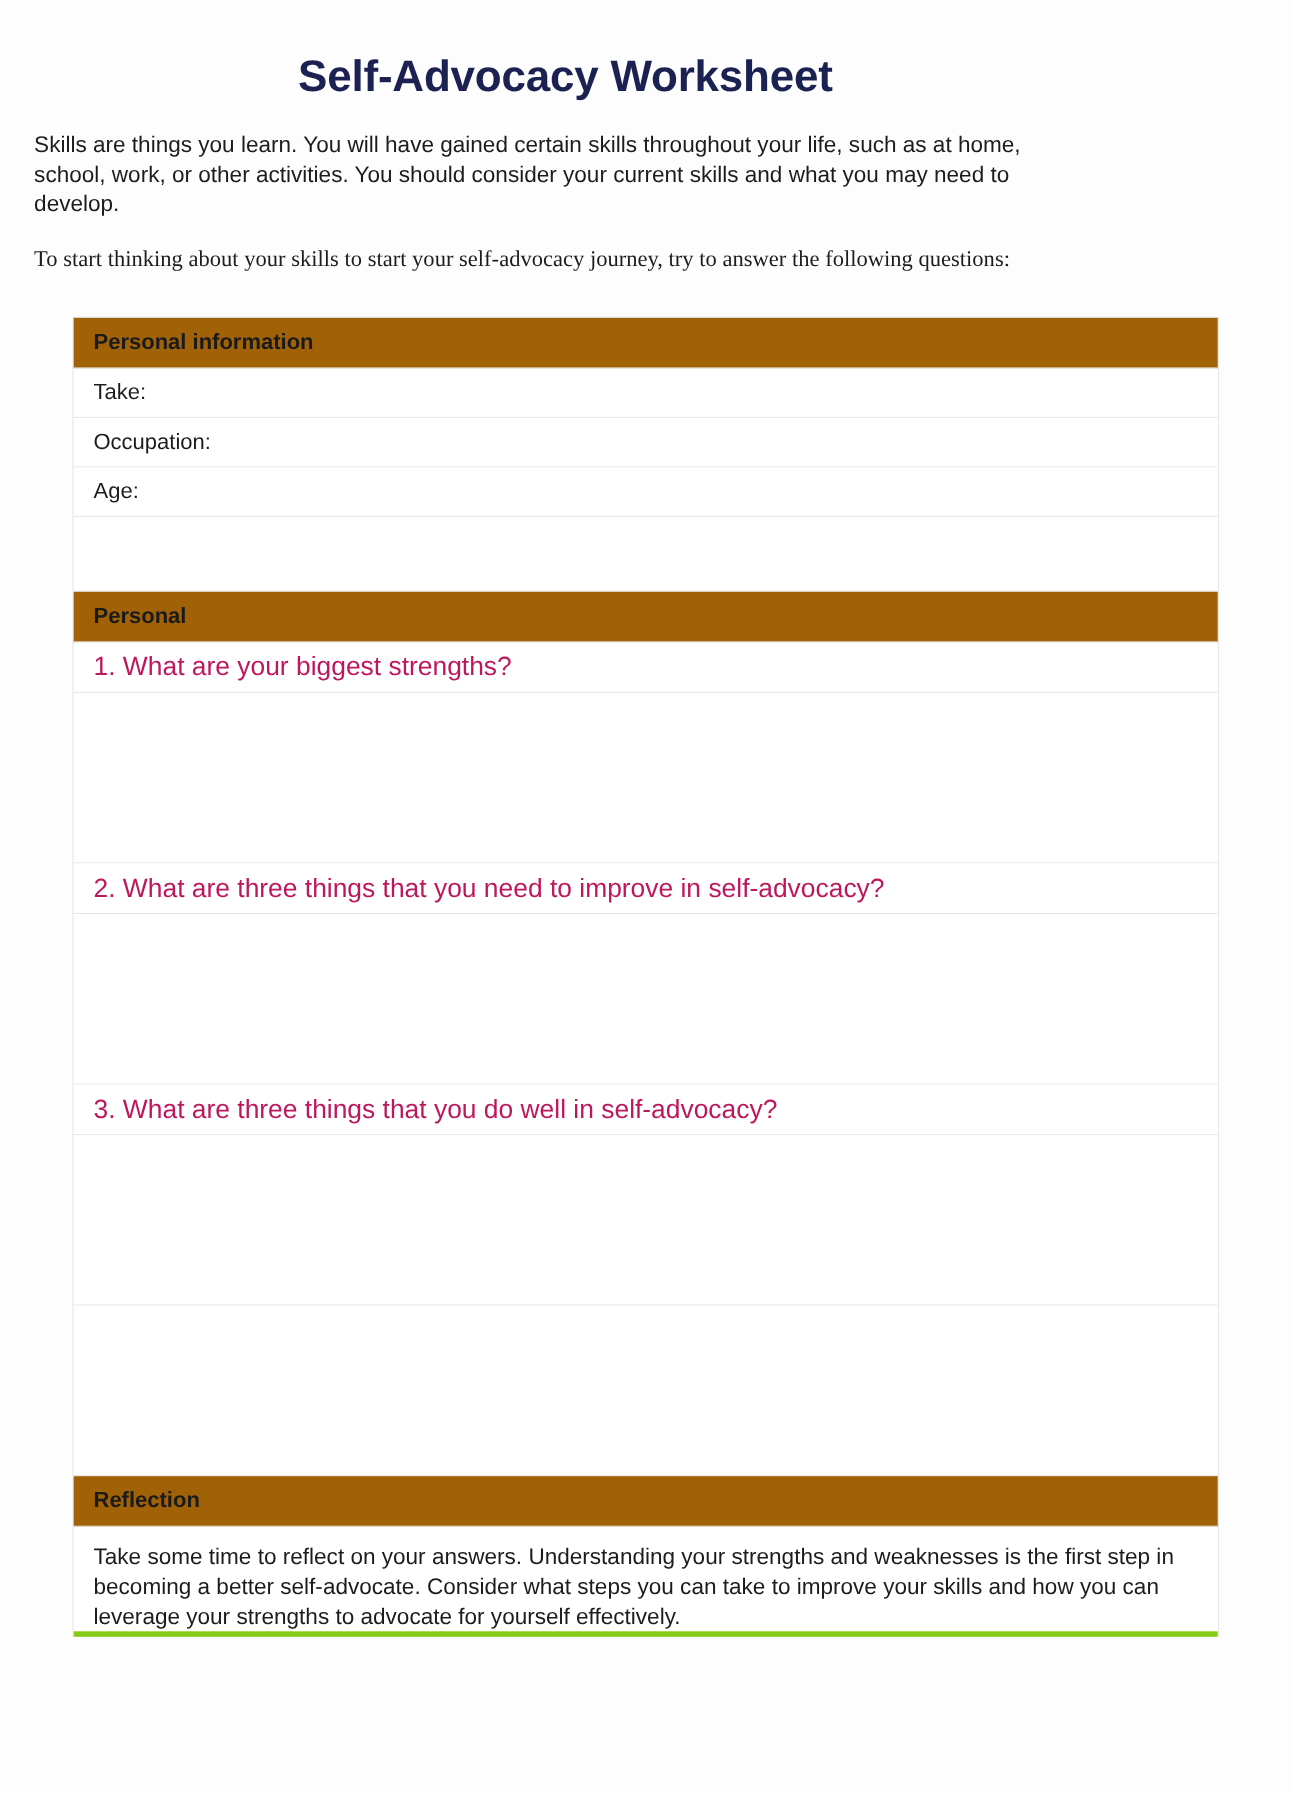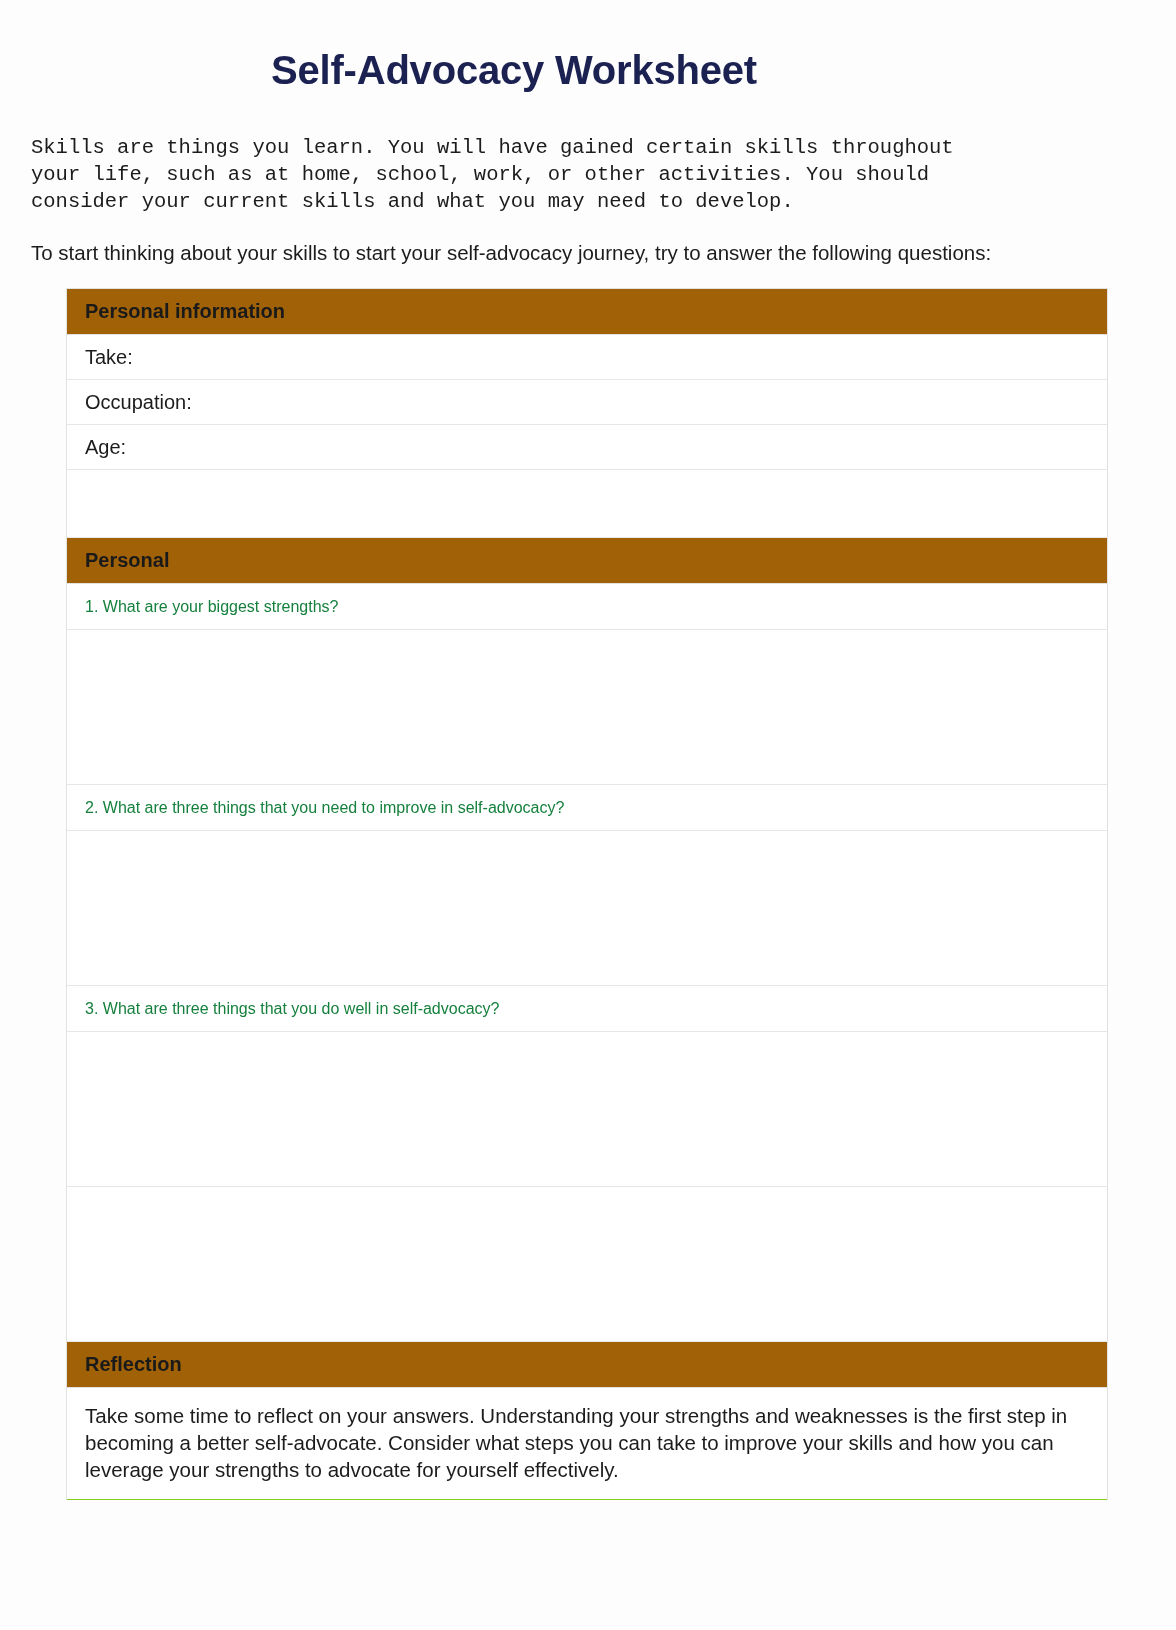--- a/index.html
+++ b/index.html
@@ -41,25 +41,25 @@
     padding-left: 0px;
   }
 
   .intro-p {
     font-size: 20.5px;
     line-height: 1.32;
     color: #1c1c1c;
     margin: 0;
   }
   .intro-p.first {
-    margin-top: 40px;
-    font-family: Liberation Mono, monospace;
+    margin-top: 24px;
   }
   .intro-p.second {
     margin-top: 24px;
+    font-family: Liberation Serif, serif;
   }
 
   .sheet {
     position: absolute;
     left: 66px;
     top: 288px;
     width: 1042px;
     border: 1px solid #e2e2e2;
     border-bottom: none;
     box-sizing: border-box;
@@ -91,36 +91,35 @@
   }
   .row.field .field-label {
     font-size: 20px;
     color: #1c1c1c;
   }
 
   .row.question {
     height: 46px;
   }
   .row.question .question-label {
-    font-size: 16px;
-    color: #15803d;
+    font-size: 24px;
+    color: #be185d;
   }
 
   .row.answer {
     background: #ffffff;
   }
   .row.answer.small { height: 68px; }
   .row.answer.tall2 { height: 155px; }
 
   .row.reflection-body {
     height: auto;
     align-items: flex-start;
     padding-top: 14px;
-    padding-bottom: 16px;
-    border-bottom: 1px solid #84cc16;
+    border-bottom: 5px solid #84cc16;
   }
   .reflection-text {
     font-size: 20.5px;
     line-height: 1.32;
     color: #1c1c1c;
   }
 </style>
 </head>
 <body>
 

